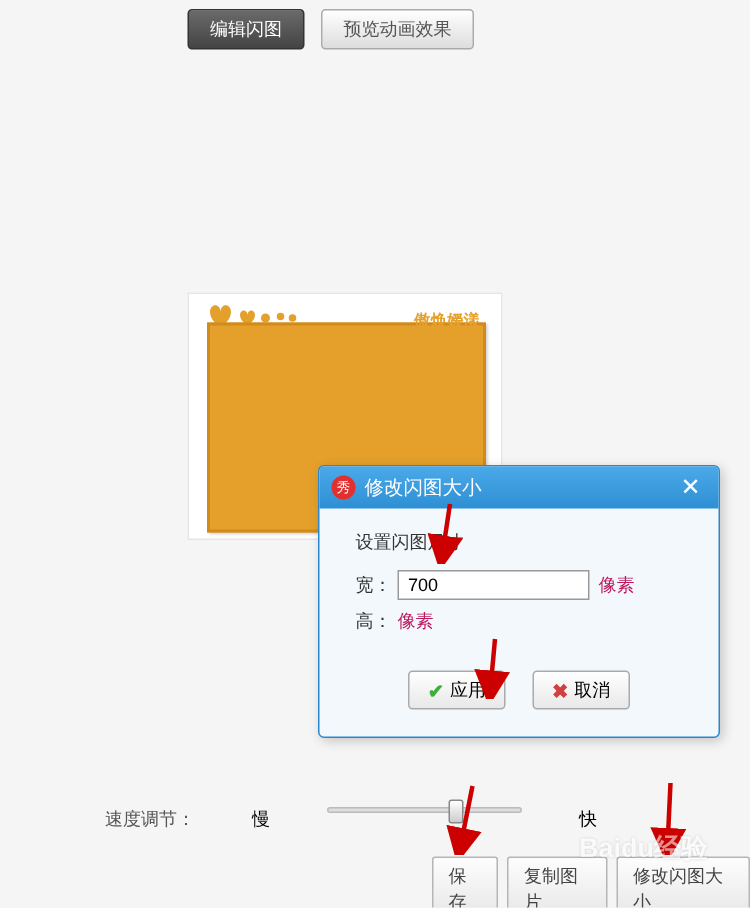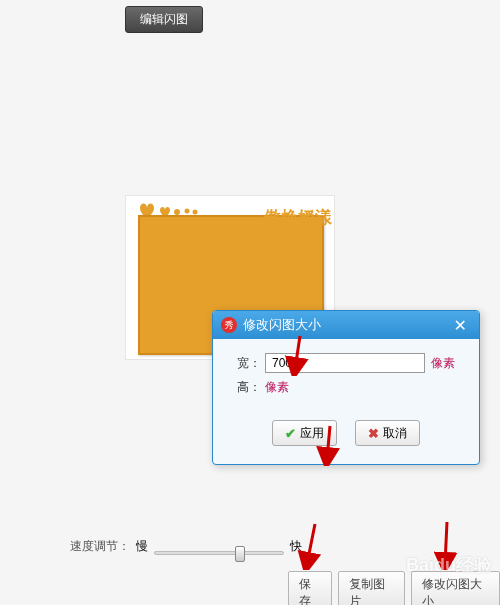--- a/index.html
+++ b/index.html
@@ -54,24 +54,24 @@
       left: 138px;
       top: 215px;
       width: 186px;
       height: 140px;
       background: #e5a02b;
       border: 2px solid #d28b1a;
       box-shadow: 1px 1px 2px rgba(0,0,0,0.2);
     }
     .preview-text {
       position: absolute;
-      left: 264px;
+      left: 276px;
       top: 206px;
       color: #e5a02b;
-      font-size: 17px;
+      font-size: 11px;
       font-weight: bold;
     }
     
     .dialog {
       position: absolute;
       left: 212px;
       top: 310px;
       width: 268px;
       background: #f2f8fc;
       border: 1px solid #2988cc;
@@ -122,21 +122,21 @@
       display: flex;
       align-items: center;
       margin-bottom: 6px;
       margin-left: 8px;
     }
     .field-label {
       width: 28px;
       color: #333;
     }
     .field-input {
-      width: 160px;
+      width: 128px;
       height: 20px;
       border: 1px solid #999;
       padding: 0 6px;
       font-size: 12px;
       margin-right: 6px;
     }
     .field-unit {
       color: #be185d;
     }
     .dialog-buttons {
@@ -161,21 +161,22 @@
       font-size: 13px;
     }
     .check-icon { color: #3cb03c; font-weight: bold; }
     .x-icon { color: #d04040; font-weight: bold; }
     
     .slider-row {
       position: absolute;
       left: 70px;
       top: 538px;
       display: flex;
-      align-items: flex-end;
+      align-items: flex-start;
+      gap: 32px;
     }
     .slider-label { color: #555; margin-right: 6px; }
     .slider-track {
       width: 130px;
       height: 4px;
       background: #ddd;
       border: 1px solid #bbb;
       border-radius: 2px;
       position: relative;
       margin: 0 6px;
@@ -208,54 +209,56 @@
       cursor: pointer;
     }
     
     .arrow {
       position: absolute;
       pointer-events: none;
     }
     
     .watermark {
       position: absolute;
-      right: 8px;
+      right: 28px;
       bottom: 28px;
       color: #fff;
       font-size: 18px;
       font-weight: bold;
       opacity: 0.55;
       text-shadow: 0 0 2px rgba(0,0,0,0.3);
     }
   </style>
 </head>
 <body>
 
 <div class="top-tabs">
   <div class="tab active">编辑闪图</div>
+  <div class="tab inactive">预览动画效果</div>
 </div>
 
 <div class="preview-frame"></div>
 <svg class="preview-hearts" width="110" height="20">
   <path d="M5 8 C5 2 12 2 12 8 C12 2 19 2 19 8 C19 14 12 18 12 18 C12 18 5 14 5 8 Z" fill="#e5a02b"></path>
   <path d="M25 10 C25 6 30 6 30 10 C30 6 35 6 35 10 C35 14 30 17 30 17 C30 17 25 14 25 10 Z" fill="#e5a02b"></path>
   <circle cx="42" cy="12" r="3" fill="#e5a02b"></circle>
   <circle cx="52" cy="11" r="2.5" fill="#e5a02b"></circle>
   <circle cx="60" cy="12" r="2.5" fill="#e5a02b"></circle>
 </svg>
 <div class="preview-content"></div>
 <div class="preview-text">傲焕嫒漾</div>
 
 <div class="dialog">
   <div class="dialog-titlebar">
     <div class="dialog-icon">秀</div>
     <div class="dialog-title">修改闪图大小</div>
     <div class="dialog-close">✕</div>
   </div>
   <div class="dialog-body">
+    <div class="dialog-subtitle">设置闪图尺寸</div>
     <div class="field-row">
       <span class="field-label">宽：</span>
       <input class="field-input" value="700" style="">
       <span class="field-unit">像素</span>
     </div>
     <div class="field-row">
       <span class="field-label">高：</span>
       <span class="field-unit">像素</span>
     </div>
     <div class="dialog-buttons">

